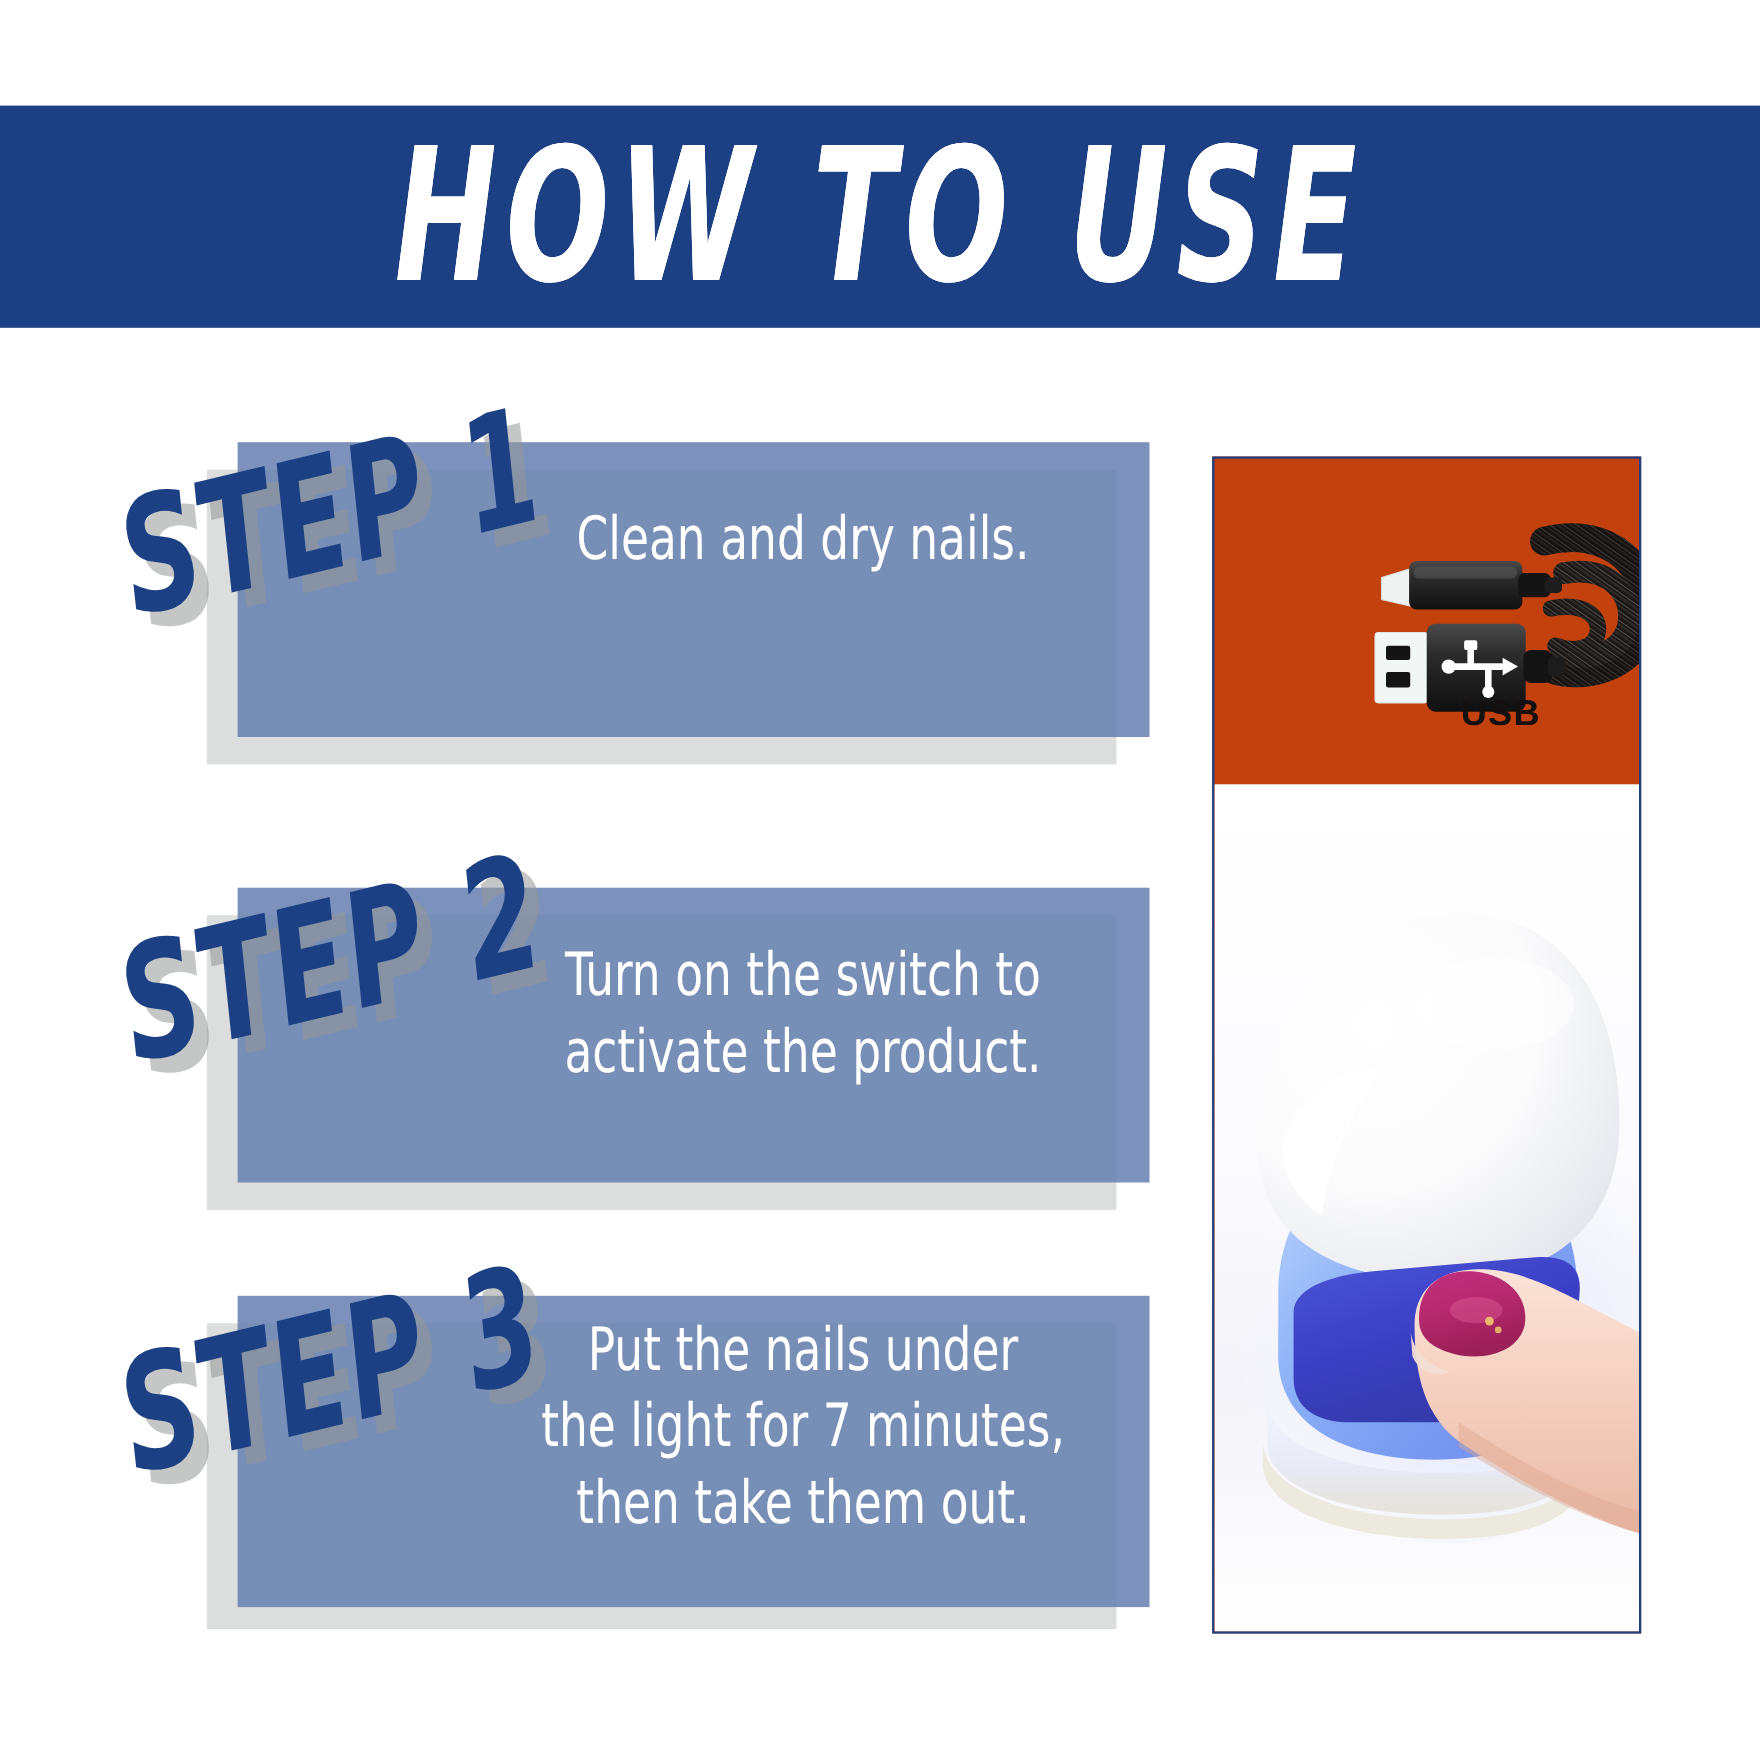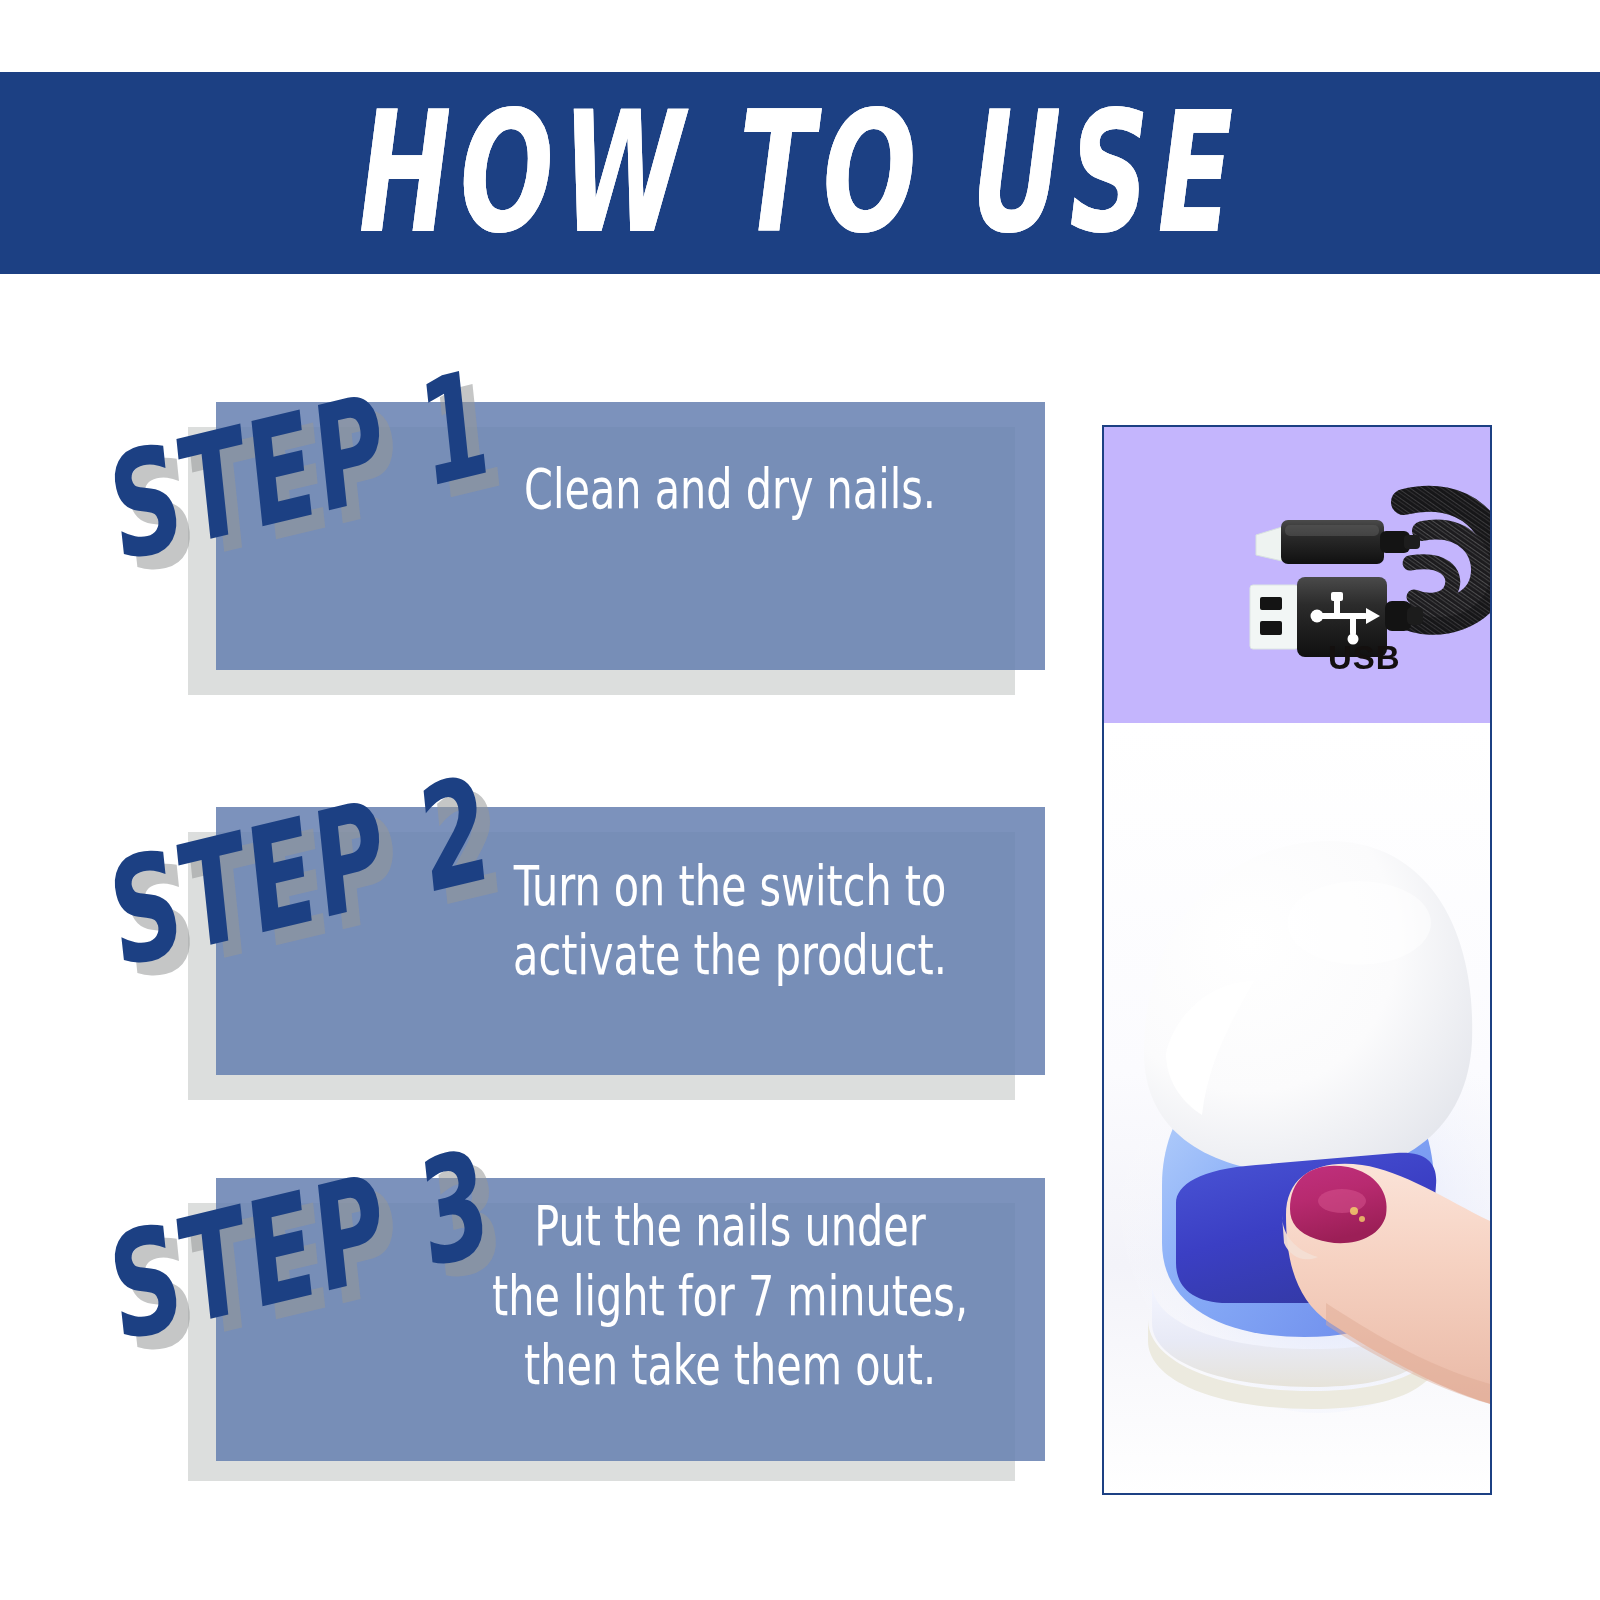--- a/index.html
+++ b/index.html
@@ -12,21 +12,21 @@
     height: 1600px;
     position: relative;
     overflow: hidden;
     font-family: "Liberation Sans", sans-serif;
   }
 
   
   .banner {
     position: absolute;
     left: 0;
-    top: 72px;
+    top: 96px;
     width: 1600px;
     height: 202px;
     background: #1c4083;
     display: flex;
     align-items: center;
     justify-content: center;
   }
   .banner-title {
     color: #ffffff;
     font-family: "Liberation Sans Narrow", "DejaVu Sans Condensed", "Liberation Sans", sans-serif;
@@ -107,24 +107,23 @@
   #step3 .step-text       { left: 450px;  top: 1208px; width: 560px; }
 
   
   .product-panel {
     position: absolute;
     left: 1102px;
     top: 415px;
     width: 390px;
     height: 1070px;
     border: 2px solid #1c4083;
-    background: #c4b5fd;
+    background: #c2410c;
     overflow: hidden;
     box-sizing: border-box;
-    margin-top: 10px;
   }
   .panel-inner { position: absolute; inset: 0; overflow: hidden; }
 
   
   .usb-area {
     position: absolute;
     left: 0; top: 0;
     width: 100%; height: 300px;
   }
   .usb-label {

